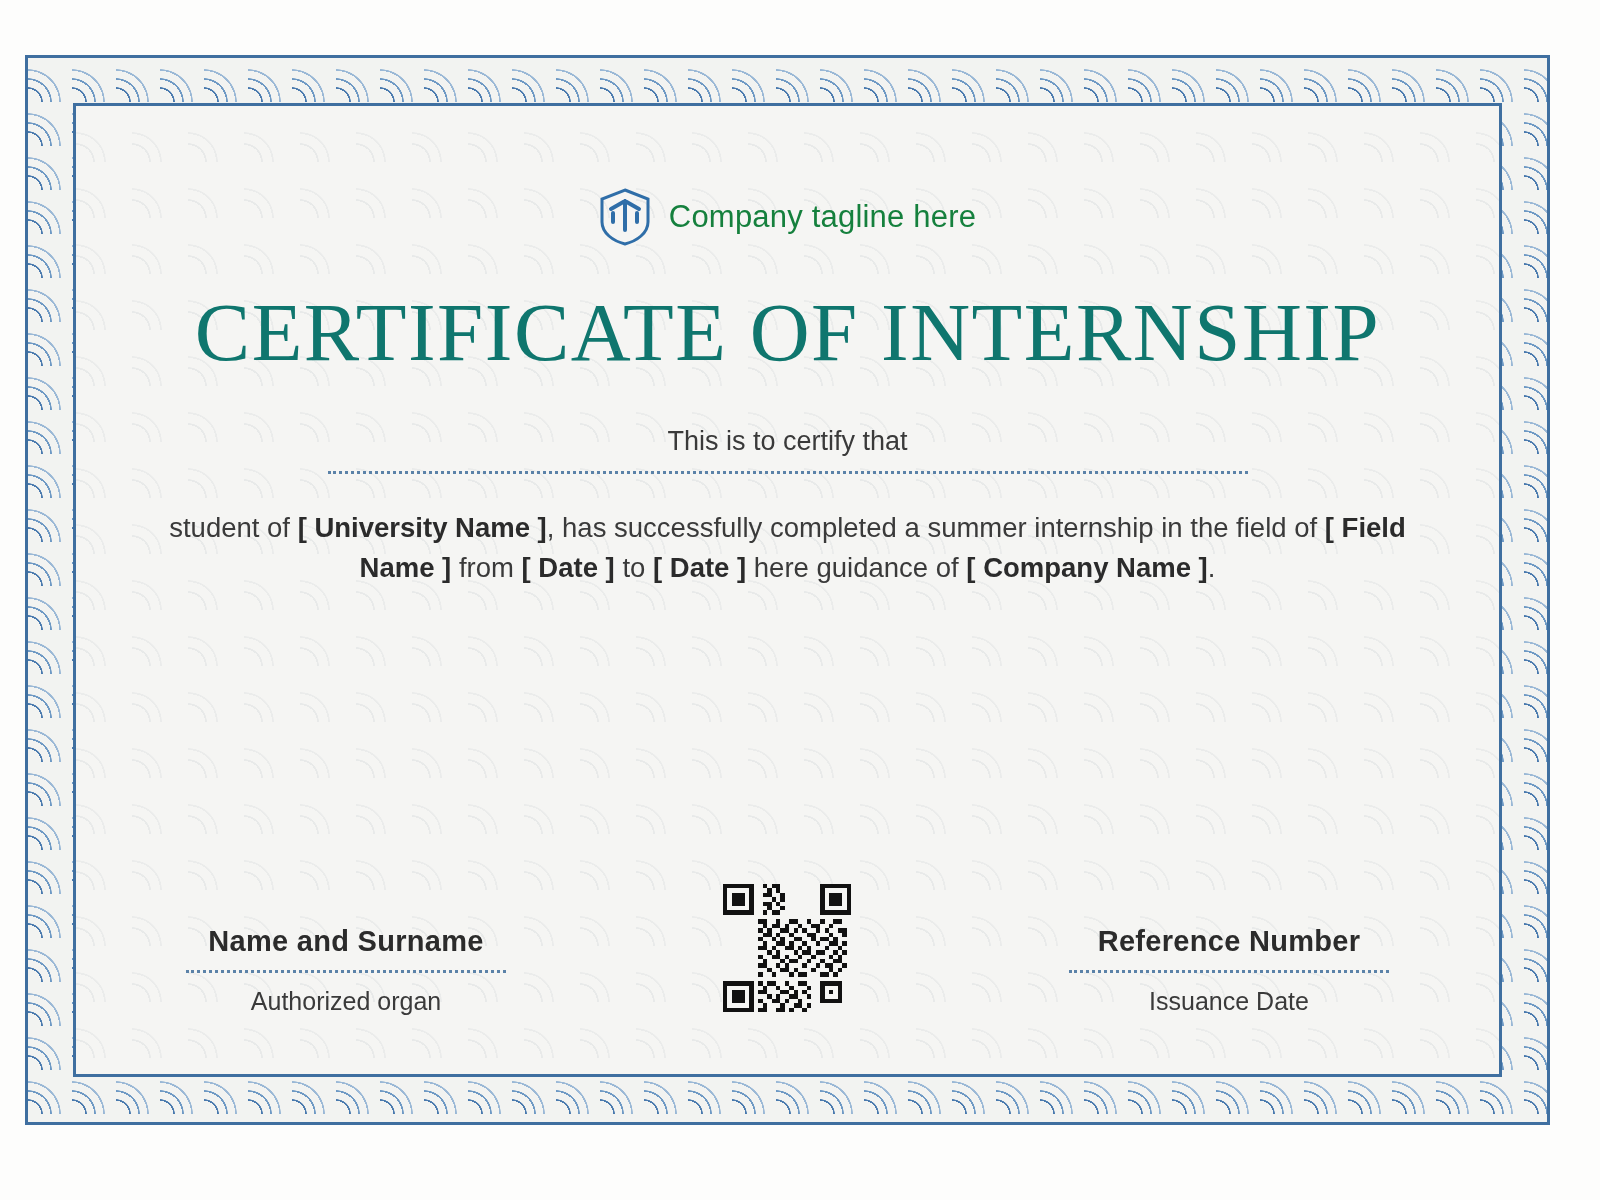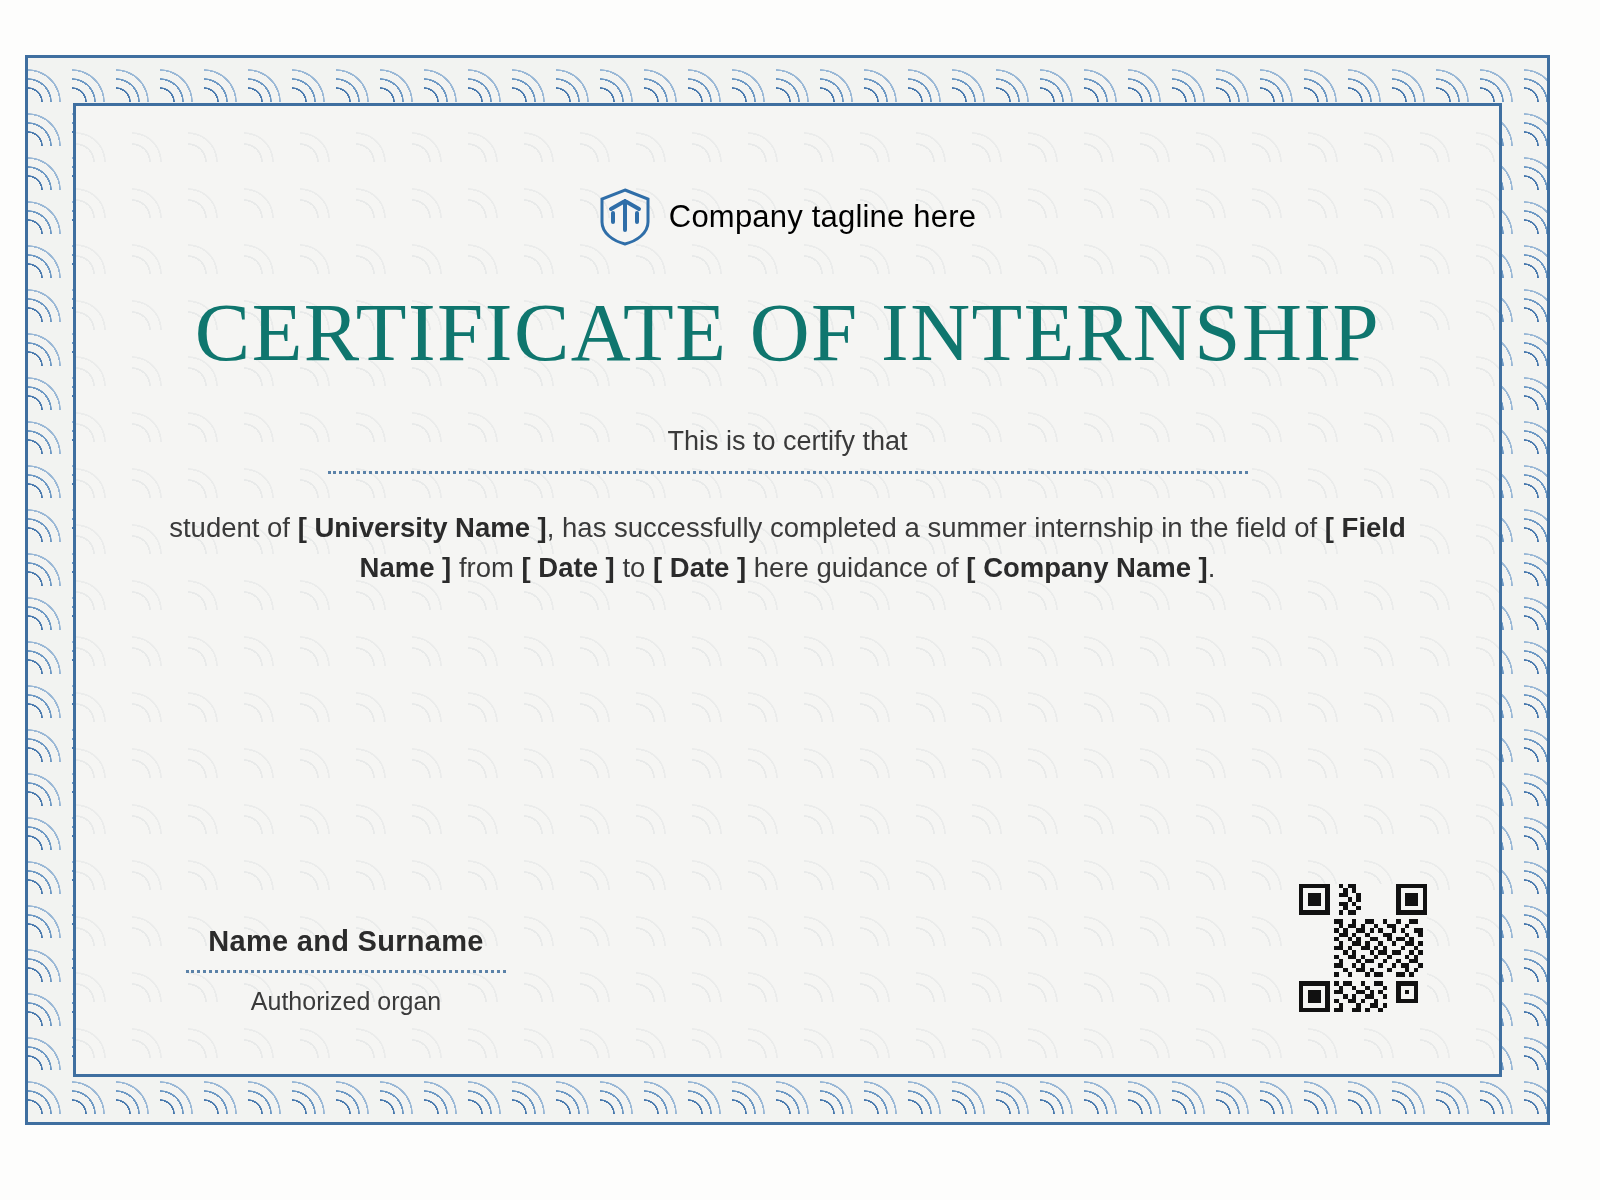--- a/index.html
+++ b/index.html
@@ -79,21 +79,21 @@
   .logo-row {
     display: flex;
     align-items: center;
     justify-content: center;
     gap: 18px;
     margin-top: 42px;
   }
   .logo-mark { width: 52px; height: 58px; display: block; }
   .tagline {
     font-size: 31px;
-    color: #000000;
+    color: #15803d;
     letter-spacing: 0.2px;
     text-align: right;
   }
 
   
   .title {
     margin-top: 38px;
     font-family: "Liberation Serif", serif;
     font-size: 83px;
     letter-spacing: 1.5px;
@@ -361,19 +361,24 @@
                 <rect x="16" y="27" width="2" height="1"></rect>
                   <rect x="19" y="27" width="1" height="1"></rect>
                 <rect x="8" y="28" width="2" height="1"></rect>
                   <rect x="12" y="28" width="2" height="1"></rect>
                 <rect x="15" y="28" width="1" height="1"></rect>
                   <rect x="18" y="28" width="1" height="1"></rect>
               </g>
             </svg>
           </div>
 
+          <div class="sig-block">
+            <div class="sig-name">Reference Number</div>
+            <div class="sig-rule"></div>
+            <div class="sig-sub">Issuance Date</div>
+          </div>
 
         </div>
 
       </div>
     </div>
   </div>
 </div>
 
 </body></html>

